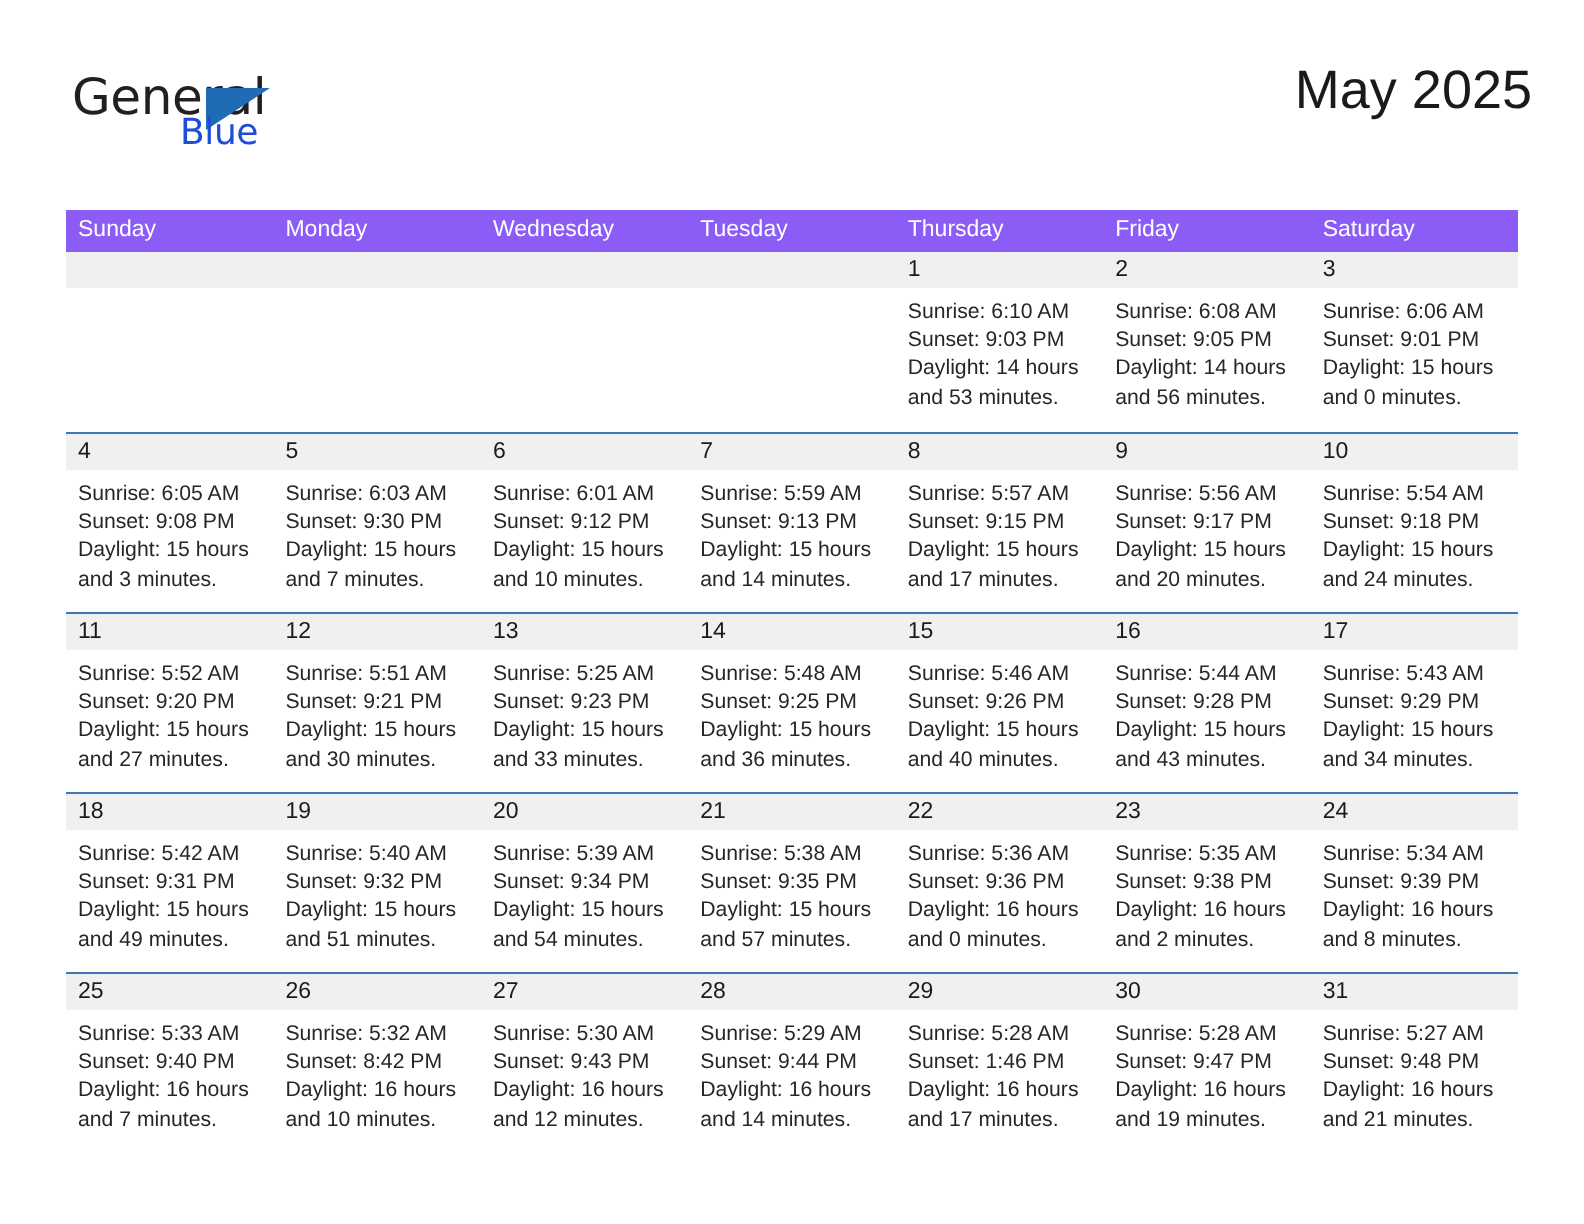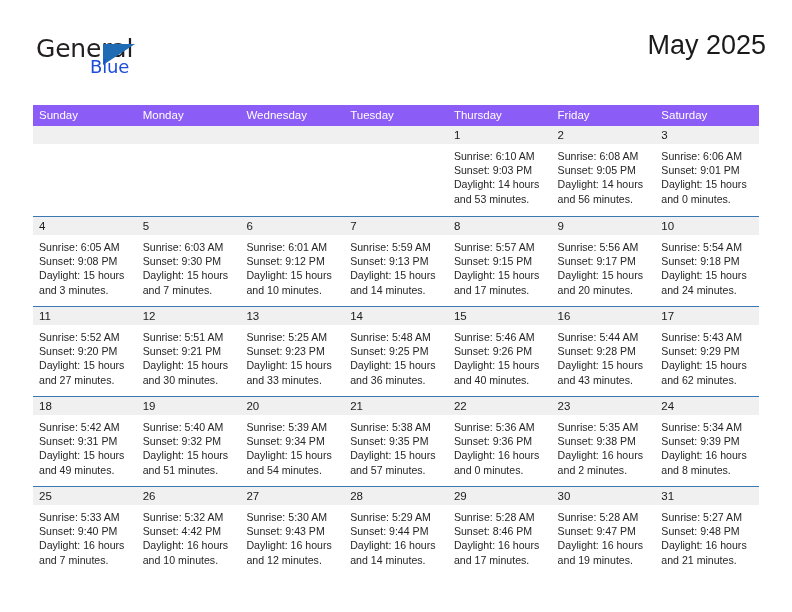--- a/index.html
+++ b/index.html
@@ -340,21 +340,21 @@
               <div>Daylight: 15 hours</div>
               <div>and 43 minutes.</div>
             </div>
           </div>
           <div class="day-cell">
             <div class="day-num">17</div>
             <div class="day-info">
               <div>Sunrise: 5:43 AM</div>
               <div>Sunset: 9:29 PM</div>
               <div>Daylight: 15 hours</div>
-              <div>and 62 minutes.</div>
+              <div>and 34 minutes.</div>
             </div>
           </div>
         </div>
         <div class="week-row">
           <div class="day-cell">
             <div class="day-num">18</div>
             <div class="day-info">
               <div>Sunrise: 5:42 AM</div>
               <div>Sunset: 9:31 PM</div>
               <div>Daylight: 15 hours</div>
@@ -423,21 +423,21 @@
               <div>Sunrise: 5:33 AM</div>
               <div>Sunset: 9:40 PM</div>
               <div>Daylight: 16 hours</div>
               <div>and 7 minutes.</div>
             </div>
           </div>
           <div class="day-cell">
             <div class="day-num">26</div>
             <div class="day-info">
               <div>Sunrise: 5:32 AM</div>
-              <div>Sunset: 4:42 PM</div>
+              <div>Sunset: 8:42 PM</div>
               <div>Daylight: 16 hours</div>
               <div>and 10 minutes.</div>
             </div>
           </div>
           <div class="day-cell">
             <div class="day-num">27</div>
             <div class="day-info">
               <div>Sunrise: 5:30 AM</div>
               <div>Sunset: 9:43 PM</div>
               <div>Daylight: 16 hours</div>
@@ -450,21 +450,21 @@
               <div>Sunrise: 5:29 AM</div>
               <div>Sunset: 9:44 PM</div>
               <div>Daylight: 16 hours</div>
               <div>and 14 minutes.</div>
             </div>
           </div>
           <div class="day-cell">
             <div class="day-num">29</div>
             <div class="day-info">
               <div>Sunrise: 5:28 AM</div>
-              <div>Sunset: 8:46 PM</div>
+              <div>Sunset: 1:46 PM</div>
               <div>Daylight: 16 hours</div>
               <div>and 17 minutes.</div>
             </div>
           </div>
           <div class="day-cell">
             <div class="day-num">30</div>
             <div class="day-info">
               <div>Sunrise: 5:28 AM</div>
               <div>Sunset: 9:47 PM</div>
               <div>Daylight: 16 hours</div>

